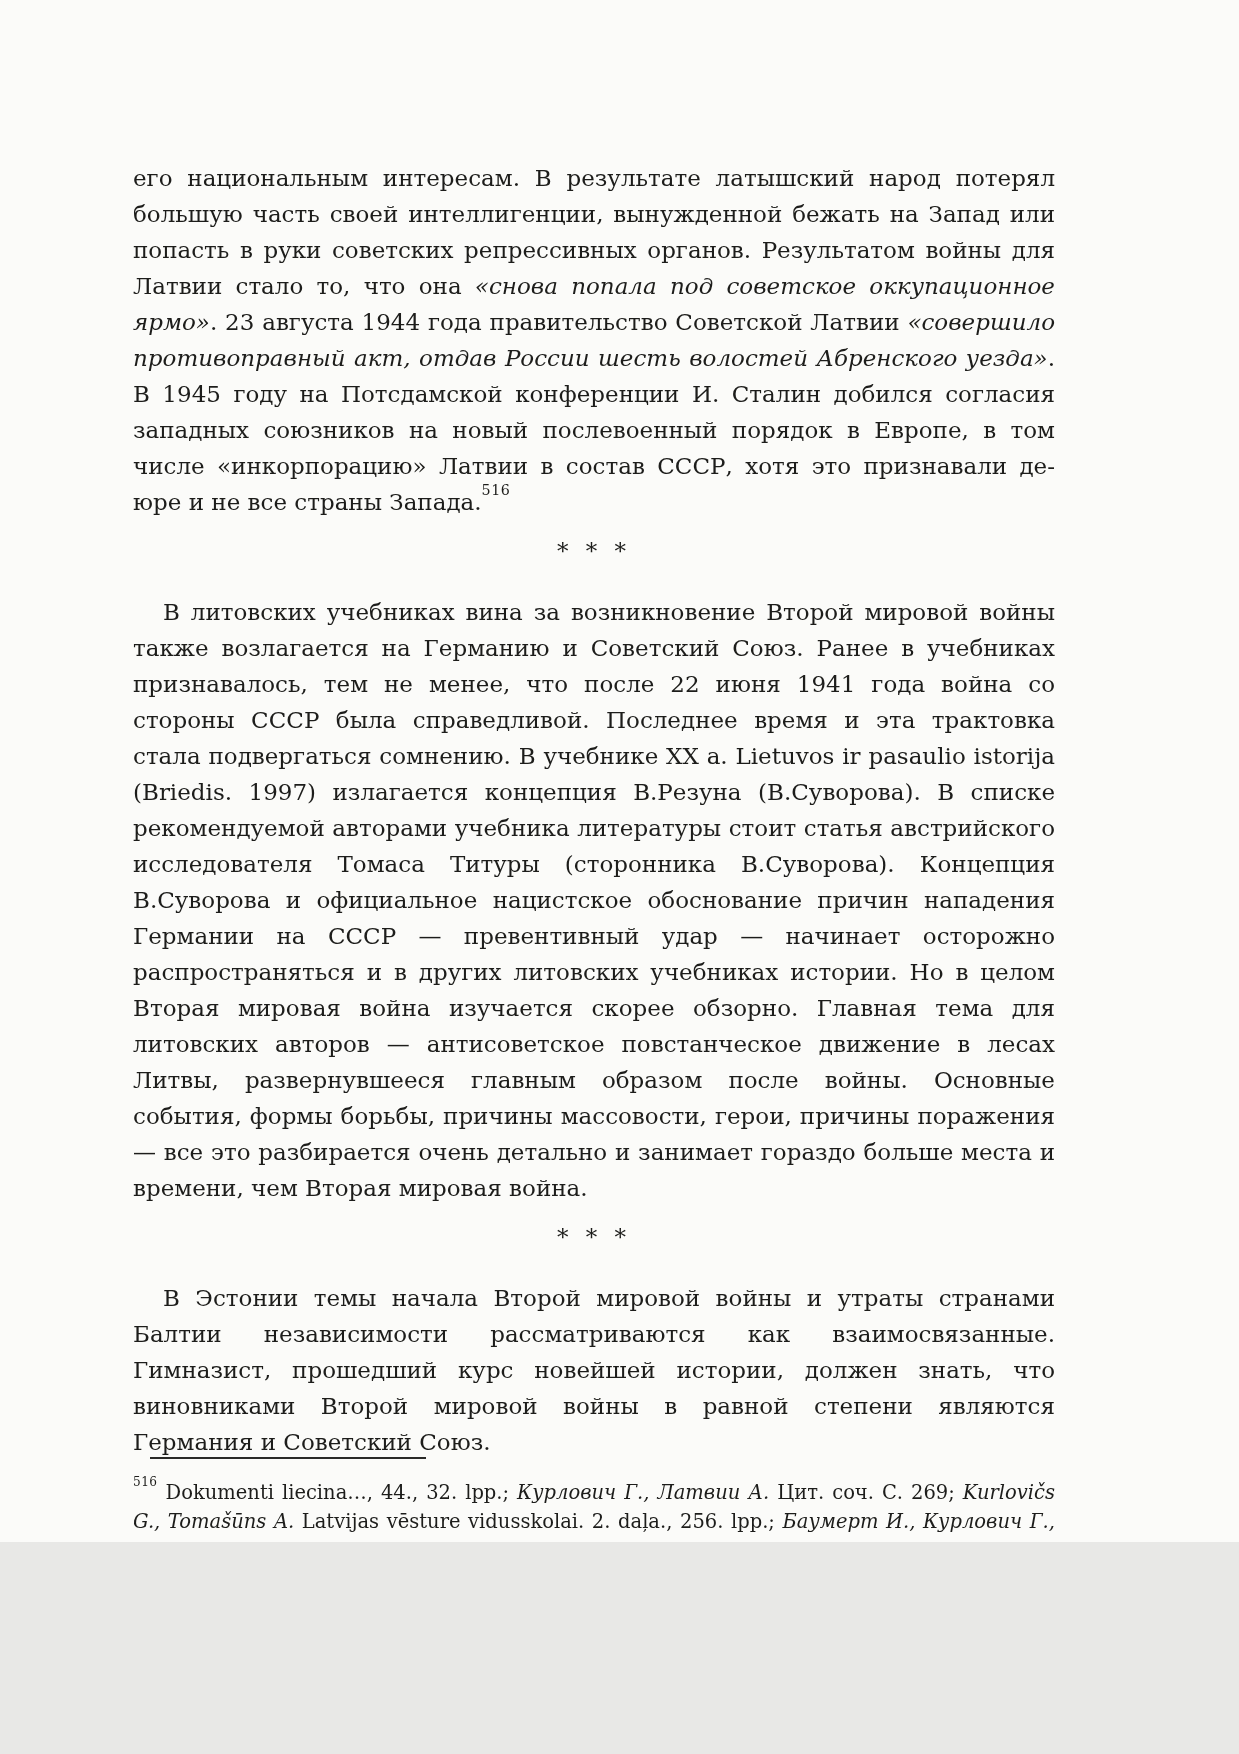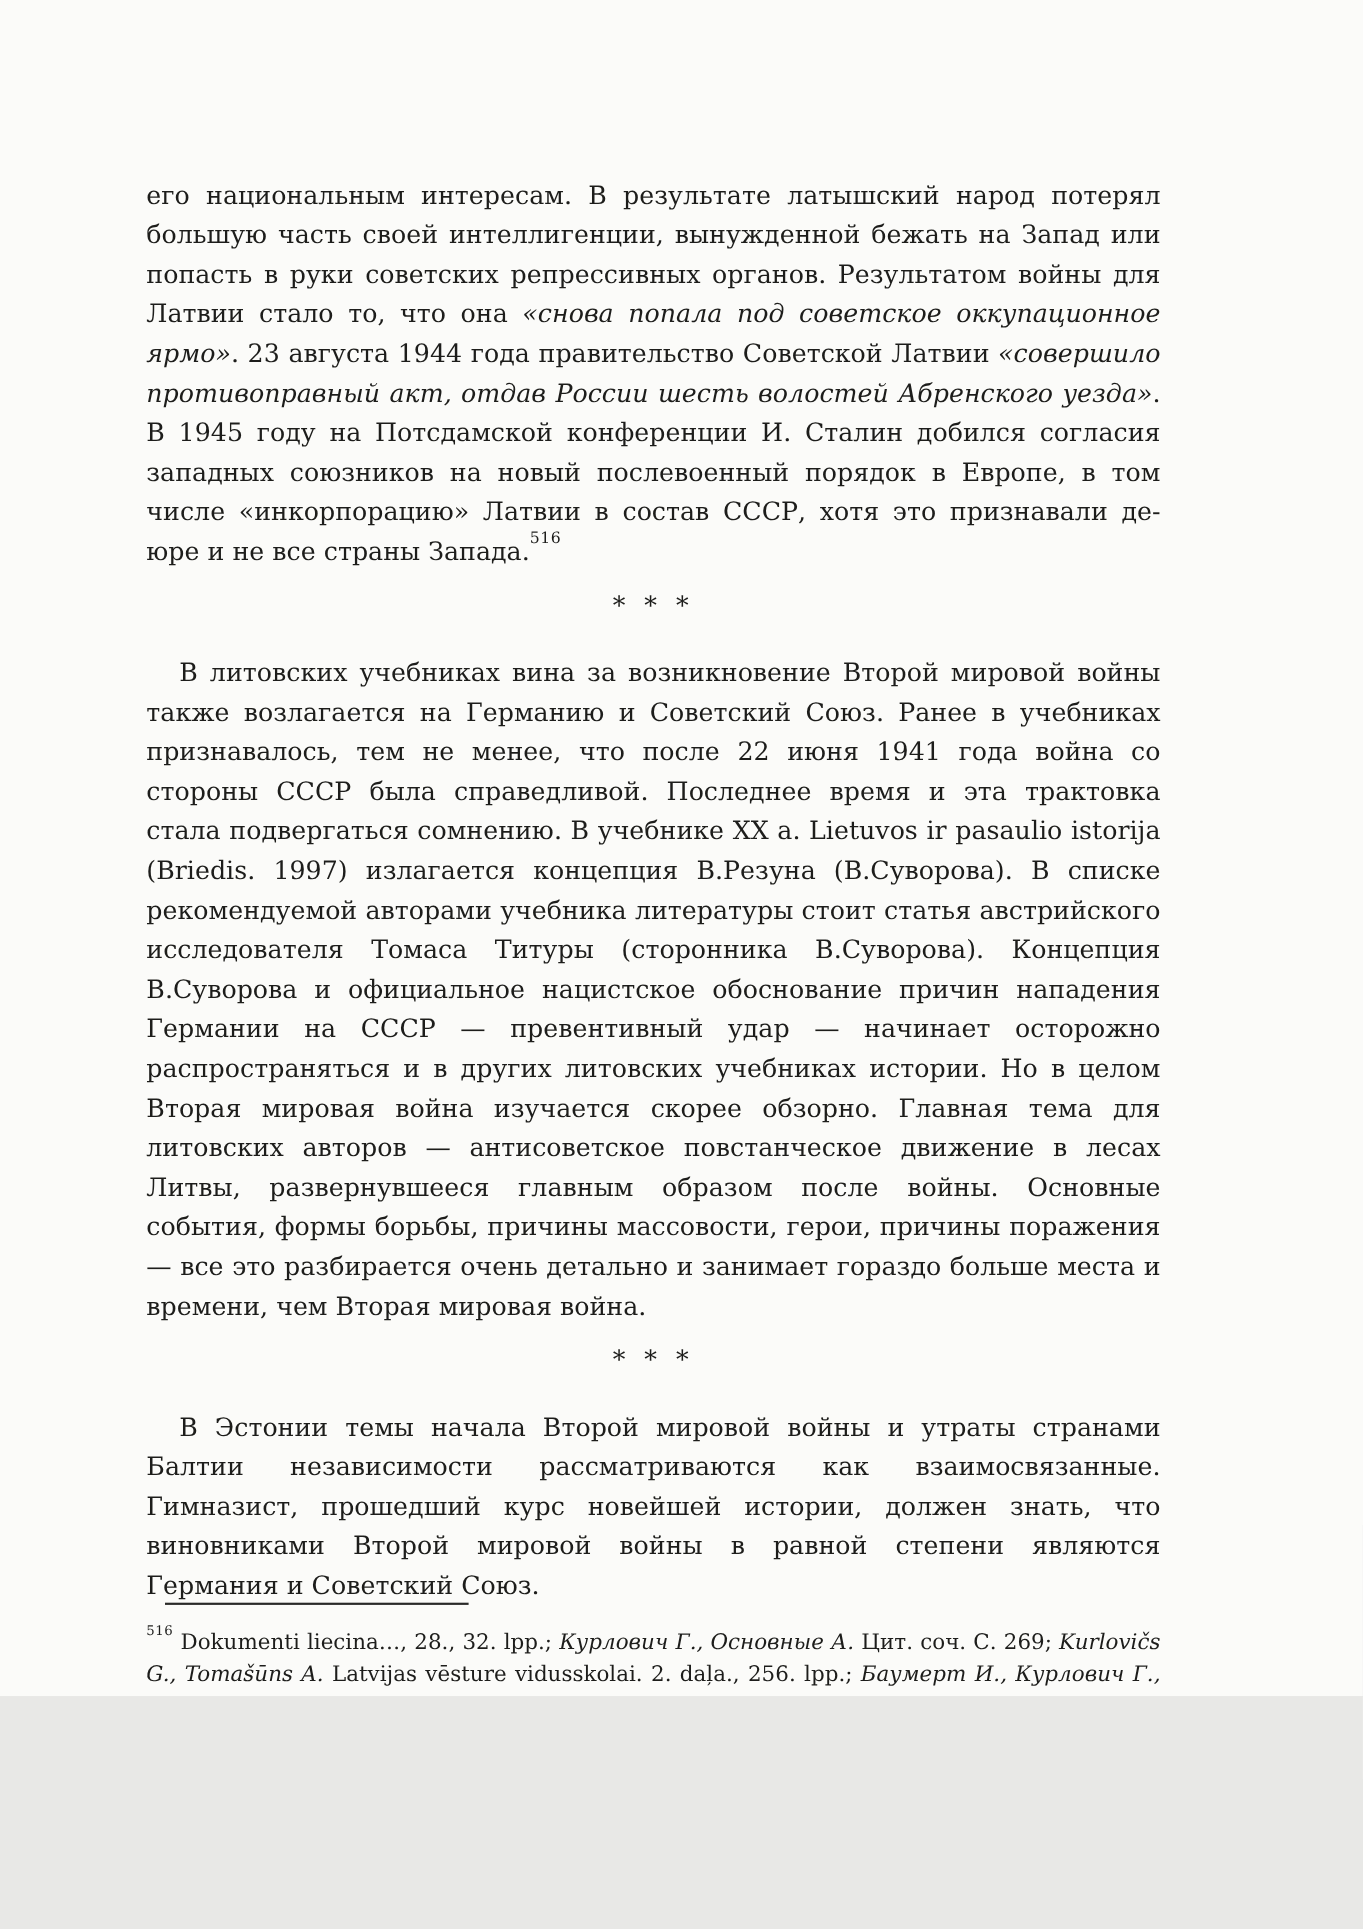--- a/index.html
+++ b/index.html
@@ -89,18 +89,18 @@
 
 <div class="page">
   <main class="body-text">
       <p class="para"><span>его национальным интересам. В результате латышский народ потерял большую часть своей интеллигенции, вынужденной бежать на Запад или попасть в руки советских репрессивных органов. Результатом войны для Латвии стало то, что она </span><em>«снова попала под советское оккупационное ярмо»</em><span>. 23 августа 1944 года правительство Советской Латвии </span><em>«совершило противоправный акт, отдав России шесть волостей Абренского уезда»</em><span>. В 1945 году на Потсдамской конференции И. Сталин добился согласия западных союзников на новый послевоенный порядок в Европе, в том числе «инкорпорацию» Латвии в состав СССР, хотя это признавали де-юре и не все страны Запада.</span><sup class="fn-ref">516</sup></p>
       <div class="divider">* * *</div>
       <p class="para indent"><span>В литовских учебниках вина за возникновение Второй мировой войны также возлагается на Германию и Советский Союз. Ранее в учебниках признавалось, тем не менее, что после 22 июня 1941 года война со стороны СССР была справедливой. Последнее время и эта трактовка стала подвергаться сомнению. В учебнике XX a. Lietuvos ir pasaulio istorija (Briedis. 1997) излагается концепция В.Резуна (В.Суворова). В списке рекомендуемой авторами учебника литературы стоит статья австрийского исследователя Томаса Титуры (сторонника В.Суворова). Концепция В.Суворова и официальное нацистское обоснование причин нападения Германии на СССР — превентивный удар — начинает осторожно распространяться и в других литовских учебниках истории. Но в целом Вторая мировая война изучается скорее обзорно. Главная тема для литовских авторов — антисоветское повстанческое движение в лесах Литвы, развернувшееся главным образом после войны. Основные события, формы борьбы, причины массовости, герои, причины поражения — все это разбирается очень детально и занимает гораздо больше места и времени, чем Вторая мировая война.</span></p>
       <div class="divider">* * *</div>
       <p class="para indent"><span>В Эстонии темы начала Второй мировой войны и утраты странами Балтии независимости рассматриваются как взаимосвязанные. Гимназист, прошедший курс новейшей истории, должен знать, что виновниками Второй мировой войны в равной степени являются Германия и Советский Союз.</span></p>
     </main>
   <div class="footnote-sep"></div>
-  <div class="footnote"><sup class="fn-ref">516</sup><span> Dokumenti liecina…, 28., 32. lpp.; </span><em>Курлович Г., Основные А.</em><span> Цит. соч. С. 269; </span><em>Kurlovičs G., Tomašūns A.</em><span> Latvijas vēsture vidusskolai. 2. daļa., 256. lpp.; </span><em>Баумерт И., Курлович Г., Томашунс А.</em><span> Цит. соч. С. 163.</span></div>
+  <div class="footnote"><sup class="fn-ref">516</sup><span> Dokumenti liecina…, 44., 32. lpp.; </span><em>Курлович Г., Латвии А.</em><span> Цит. соч. С. 269; </span><em>Kurlovičs G., Tomašūns A.</em><span> Latvijas vēsture vidusskolai. 2. daļa., 256. lpp.; </span><em>Баумерт И., Курлович Г., Томашунс А.</em><span> Цит. соч. С. 163.</span></div>
   <footer>
     <span class="running-title">В ШКОЛЬНЫХ УЧЕБНИКАХ ИСТОРИИ НОВЫХ НЕЗАВИСИМЫХ ГОСУДАРСТВ</span>
     <span class="page-number">167</span>
   </footer>
 </div>
 
 </body></html>

